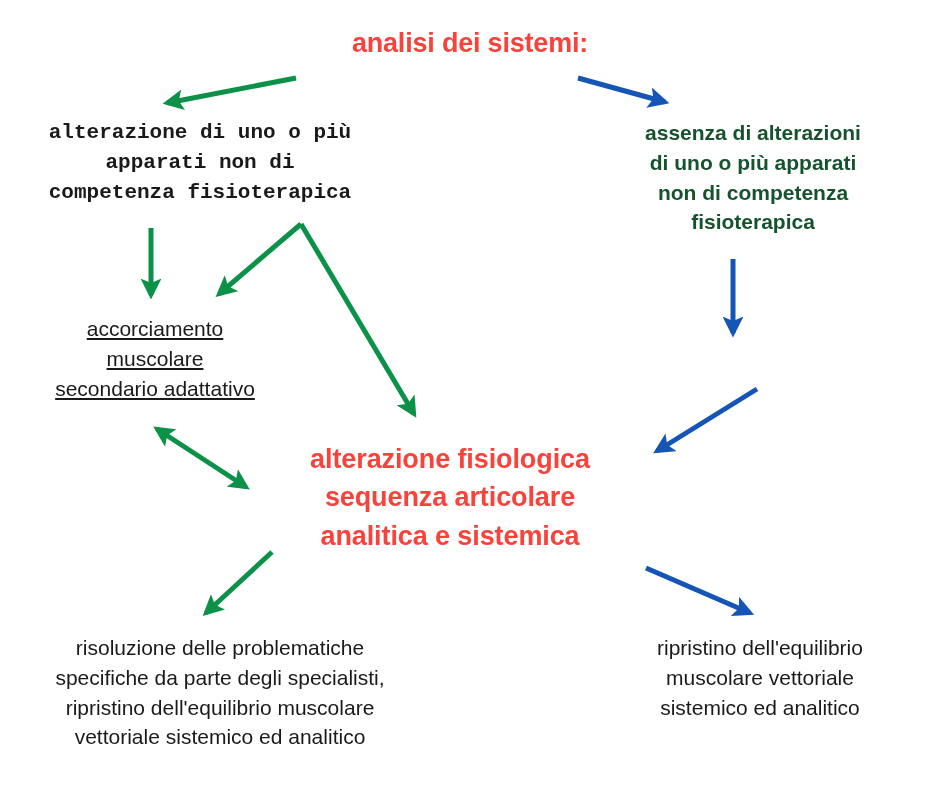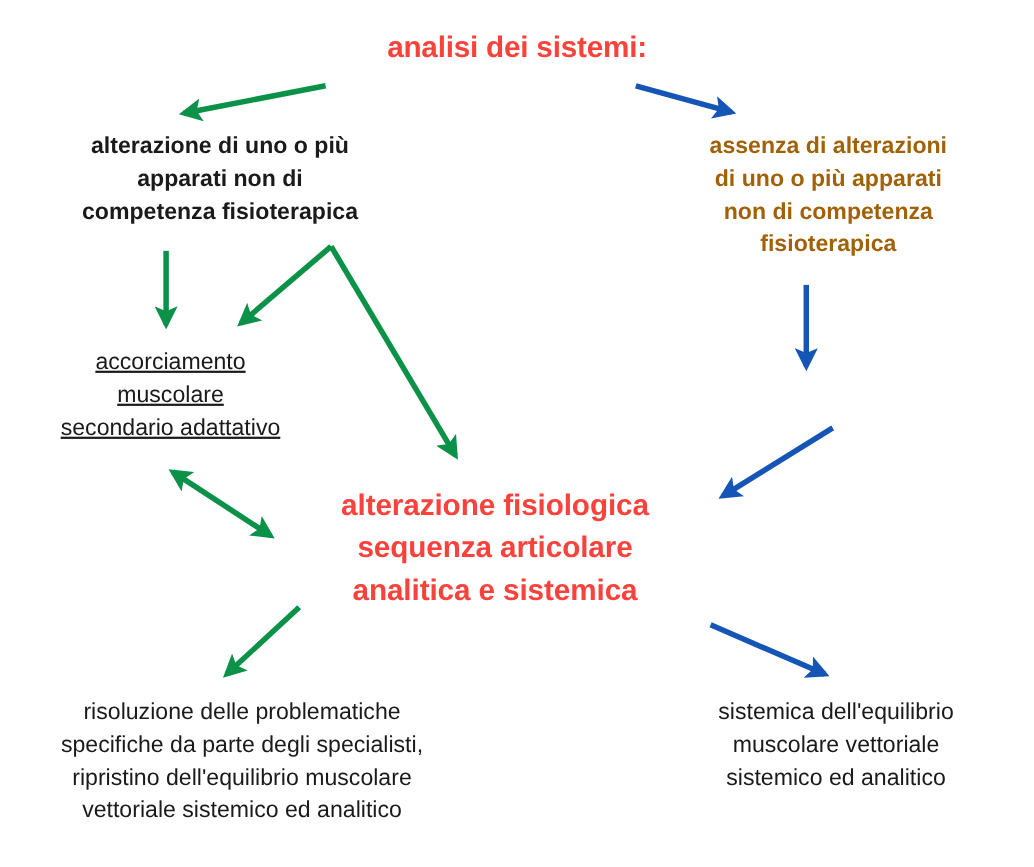--- a/index.html
+++ b/index.html
@@ -51,21 +51,21 @@
   }
   .node-accent {
     font-weight: bold;
     font-size: 27px;
     line-height: 1.42;
     letter-spacing: -0.1px;
   }
 
   
   #node-root        { left: 245px; top: 26px;  width: 450px; }
-  #node-left-top    { left: 10px;  top: 118px; width: 380px; }
+  #node-left-top    { left: 10px;  top: 118px; width: 380px; font-family: Liberation Mono, monospace; }
   #node-right-top   { left: 578px; top: 118px; width: 350px; }
   #node-left-mid    { left: 0px;   top: 314px; width: 310px; }
   #node-right-mid   { left: 493px; top: 351px; width: 440px; }
   #node-center      { left: 240px; top: 440px; width: 420px; }
   #node-left-bottom { left: 10px;  top: 633px; width: 420px; }
   #node-right-bottom{ left: 595px; top: 633px; width: 330px; }
 </style>
 </head>
 <body style="background: rgb(255, 255, 255);">
 
@@ -107,36 +107,36 @@
 
     <line x1="646" y1="568" x2="750" y2="613" stroke="#1455b5" stroke-width="5" marker-end="url(#head-blue)"></line>
   </svg>
 
   <div class="node node-title" id="node-root" style="color: rgb(248, 66, 59);">analisi dei sistemi:</div>
 
   <div class="node node-bold" id="node-left-top" style="color: rgb(26, 26, 26);">alterazione di uno o più
 apparati non di
 competenza fisioterapica</div>
 
-  <div class="node node-bold" id="node-right-top" style="color: #a16207;">assenza di alterazioni
+  <div class="node node-bold" id="node-right-top" style="color: #14532d;">assenza di alterazioni
 di uno o più apparati
 non di competenza
 fisioterapica</div>
 
   <div class="node node-plain" id="node-left-mid" style="color: rgb(26, 26, 26); text-decoration: underline;">accorciamento
 muscolare
 secondario adattativo</div>
 
 
   <div class="node node-plain" id="node-left-bottom" style="color: rgb(26, 26, 26);">risoluzione delle problematiche
 specifiche da parte degli specialisti,
 ripristino dell'equilibrio muscolare
 vettoriale sistemico ed analitico</div>
 
   <div class="node node-accent" id="node-center" style="color: rgb(248, 66, 59);">alterazione fisiologica
 sequenza articolare
 analitica e sistemica</div>
 
-  <div class="node node-plain" id="node-right-bottom" style="color: rgb(26, 26, 26);">sistemica dell'equilibrio
+  <div class="node node-plain" id="node-right-bottom" style="color: rgb(26, 26, 26);">ripristino dell'equilibrio
 muscolare vettoriale
 sistemico ed analitico</div>
 
 </div>
 
 </body></html>

